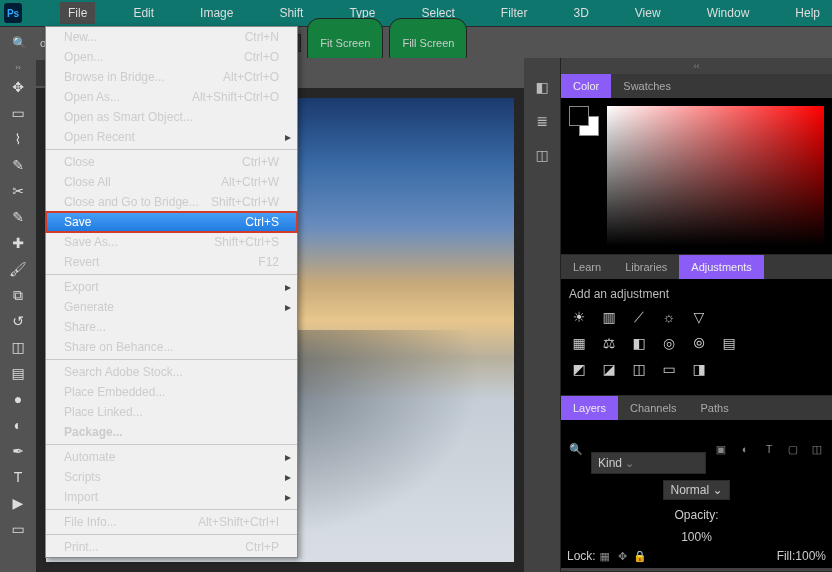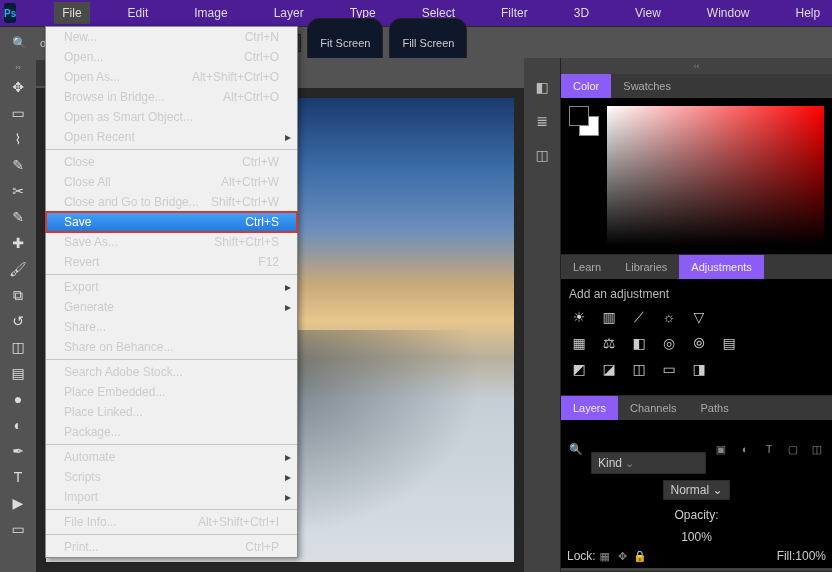--- a/index.html
+++ b/index.html
@@ -1,28 +1,28 @@
 <!DOCTYPE html>
 <html><head>
 <meta charset="utf-8">
 <style>
 * { margin:0; padding:0; box-sizing:border-box; font-family:"Segoe UI",Tahoma,sans-serif; font-size:12px; color:#ccc; }
 body { background:#323232; width:832px; height:572px; overflow:hidden; position:relative; }
 
-.menubar { height:26px; background:#4c1d95; display:flex; align-items:center; padding:0 4px; }
+.menubar { height:26px; background:#0f766e; display:flex; align-items:center; padding:0 4px; }
 .ps-logo { width:20px; height:20px; background:linear-gradient(#001d36,#001d36); border-radius:3px; display:flex; align-items:center; justify-content:center; color:#31a8ff; font-weight:bold; font-size:10px; margin-right:8px; }
 .menu-item { padding:4px 8px; cursor:default; color:#ddd;margin-left:30px; }
 .menu-item.open { background:#4a4a4a; }
 
 .options-bar { height:32px; background:#535353; display:flex; align-items:center; padding:0 6px; border-top:1px solid #2a2a2a; gap:6px; }
 .zoom-icon { width:28px; height:24px; display:flex; align-items:center; justify-content:center; }
 .opt-text { color:#ccc; font-size:11px; }
 .checkbox { width:12px; height:12px; border:1px solid #888; display:inline-flex; align-items:center; justify-content:center; background:#383838; }
 .checkbox.checked::after { content:"✓"; color:#ccc; font-size:9px; }
-.pill { border:1px solid #222; background:#0f172a; border-radius:12px; padding:18px 12px; font-size:11px; }
+.pill { border:1px solid #222; background:#15803d; border-radius:12px; padding:18px 12px; font-size:11px; }
 .field { border:1px solid #222; background:#383838; padding:2px 8px; font-size:11px; }
 
 .main { display:flex; height:calc(100% - 58px); }
 .toolbar { width:36px; background:#535353; display:flex; flex-direction:column; align-items:center; padding-top:4px; gap:0; }
 .toolbar .expand-tab { width:12px; height:10px; background:#535353; display:flex; align-items:center; justify-content:center; color:#aaa; font-size:8px; margin-bottom:2px; }
 .tool { width:32px; height:26px; display:flex; align-items:center; justify-content:center; color:#ddd; font-size:14px; position:relative; cursor:default; }
 
 .canvas-area { flex:1; background:#262626; position:relative; overflow:hidden; }
 .doc-tab { height:30px; background:#535353; display:flex; align-items:center; }
 .doc-tab .tab { background:#383838; padding:6px 14px; font-size:11px; display:flex; gap:10px; }
@@ -57,35 +57,35 @@
 .blend-row .sel { flex:1; background:#383838; border:1px solid #2a2a2a; padding:2px 6px; }
 .lock-row { display:flex; gap:0; align-items:center; margin-top:4px; font-size:11px; color:#888; }
 
 .dock-rail { width:36px; background:#424242; display:flex; flex-direction:column; align-items:center; padding-top:18px; gap:12px; }
 .dock-ico { width:22px; height:22px; display:flex; align-items:center; justify-content:center; color:#bbb; font-size:14px; }
 
 
 .dropdown { position:absolute; top:26px; left:45px; width:253px; background:#f0f0f0; border:1px solid #8a8a8a; box-shadow:2px 2px 6px rgba(0,0,0,.4); z-index:100; }
 .dd-item { display:flex; justify-content:space-between; padding:3px 18px 3px 18px; font-size:12px; color:#222; cursor:default; position:relative; }
 .dd-item .arrow { position:absolute; right:6px; color:#444; }
-.dd-item.disabled { color:#999; }
+.dd-item.disabled { color:#999;font-weight:bold; }
 .dd-item.highlight { background:linear-gradient(#4aa0f7,#1e7ae0); color:#fff; outline:2px solid #d43a2a; outline-offset:-1px; }
 .dd-item.highlight span { color:#fff; }
 .dd-sep { border-top:1px solid #c8c8c8; margin:2px 0; }
 </style>
 </head>
 <body>
 
 <div class="menubar">
   <div class="ps-logo">Ps</div>
   <div id="menu-items" style="display: flex;">
       <div class="menu-item open">File</div>
       <div class="menu-item">Edit</div>
       <div class="menu-item">Image</div>
-      <div class="menu-item">Layer</div>
+      <div class="menu-item">Shift</div>
       <div class="menu-item">Type</div>
       <div class="menu-item">Select</div>
       <div class="menu-item">Filter</div>
       <div class="menu-item">3D</div>
       <div class="menu-item">View</div>
       <div class="menu-item">Window</div>
       <div class="menu-item">Help</div>
     </div>
 </div>
 
@@ -234,26 +234,26 @@
 <div class="dropdown" id="file-dropdown">
     <div class="dd-item">
       <span>New...</span>
       <span>Ctrl+N</span>
     </div>
     <div class="dd-item">
       <span>Open...</span>
       <span>Ctrl+O</span>
     </div>
     <div class="dd-item">
+      <span>Browse in Bridge...</span>
+      <span>Alt+Ctrl+O</span>
+    </div>
+    <div class="dd-item">
       <span>Open As...</span>
       <span>Alt+Shift+Ctrl+O</span>
-    </div>
-    <div class="dd-item">
-      <span>Browse in Bridge...</span>
-      <span>Alt+Ctrl+O</span>
     </div>
     <div class="dd-item">
       <span>Open as Smart Object...</span>
     </div>
     <div class="dd-item">
       <span>Open Recent</span>
       <span class="arrow">▸</span>
     </div>
     <div class="dd-sep"></div>
     <div class="dd-item">

